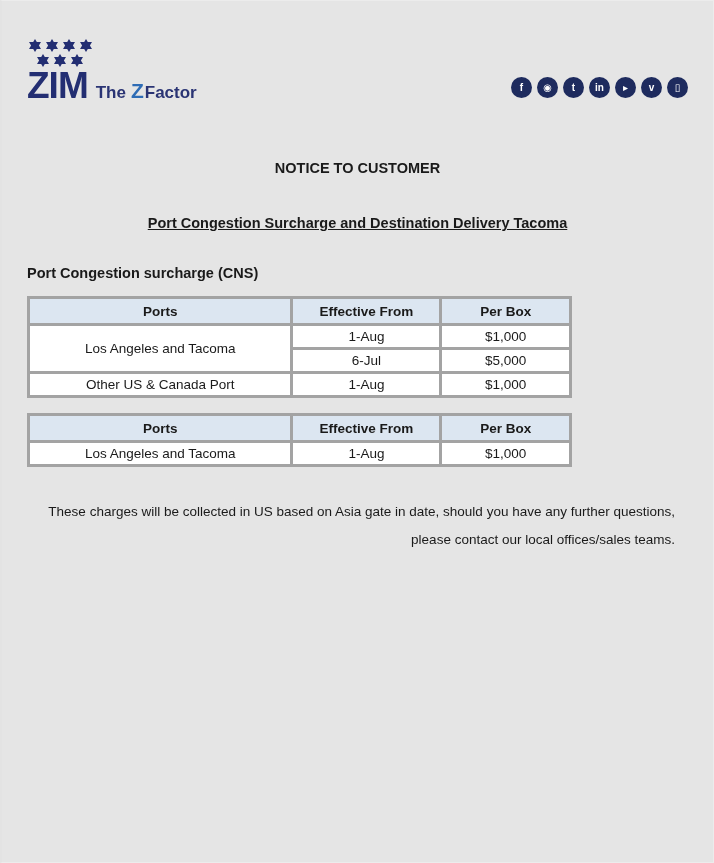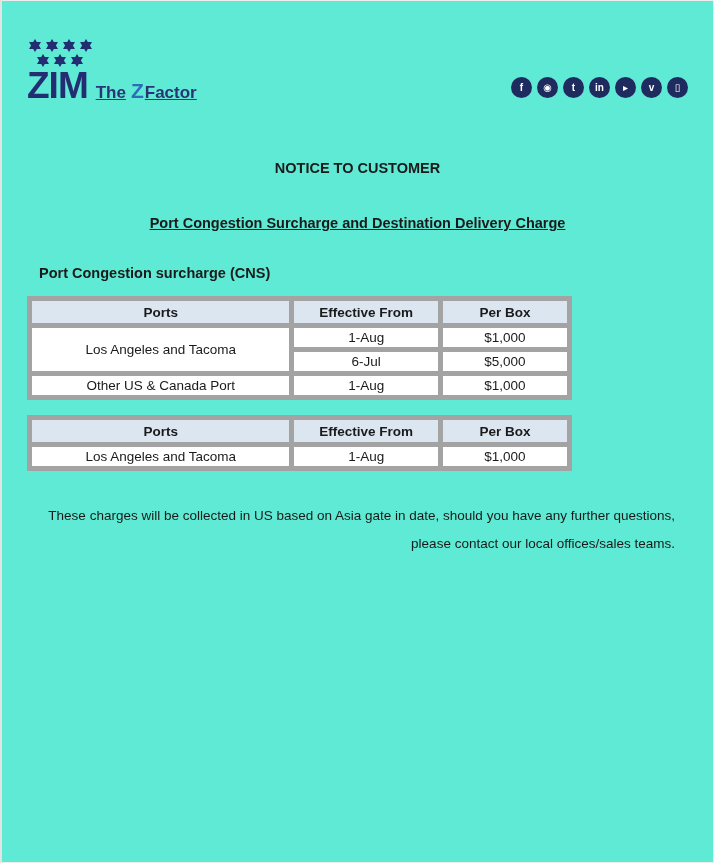--- a/index.html
+++ b/index.html
@@ -6,21 +6,21 @@
   html, body { background: #ffffff; }
   body {
     font-family: "Liberation Sans", "DejaVu Sans", sans-serif;
     color: #1a1a1a;
   }
   .page {
     position: relative;
     width: 714px;
     height: 863px;
     margin: 0 auto;
-    background: #5eead4;
+    background: #e5e5e5;
     border: 1px solid #ececec;
     border-left: 2px solid #e3e3e3;
     overflow: hidden;
     padding: 35px 25px 0 25px;
   }
 
   
   .header-row {
     display: flex;
     justify-content: space-between;
@@ -58,21 +58,20 @@
     font-weight: bold;
     letter-spacing: -1px;
     color: #232e72;
     line-height: 1;
   }
   .tagline { margin-left: 8px; display: inline-flex; align-items: baseline; }
   .tagline .pre, .tagline .post {
     font-size: 17px;
     font-weight: 600;
     color: #2a3474;
-    text-decoration: underline;
   }
   .tagline .zglyph {
     font-size: 21px;
     font-weight: bold;
     color: #2e6cb5;
     margin: 0 1px 0 5px;
   }
   .social-row { display: flex; gap: 5px; margin-bottom: 6px; }
   .social-icon {
     width: 21px; height: 21px;
@@ -107,32 +106,32 @@
   .intro-par {
     margin-top: 28px;
     font-size: 13.5px;
     line-height: 28px;
     max-width: 664px;
   }
   .section-heading {
     font-size: 14.5px;
     font-weight: bold;
   }
-  .cns-heading { margin-top: 34px; margin-left: 12px; }
+  .cns-heading { margin-top: 34px; }
   .ddc-heading { margin-top: 31px; }
 
   
   table.charge-table {
     border-collapse: collapse;
     width: 545px;
     margin-top: 15px;
     table-layout: fixed;
   }
   table.charge-table th, table.charge-table td {
-    border: 5px solid #a3a3a3;
+    border: 3px solid #a3a3a3;
     text-align: center;
     vertical-align: middle;
     font-size: 13.5px;
     padding: 0;
   }
   table.charge-table th {
     background: #dce6f1;
     font-weight: bold;
     height: 27px;
   }
@@ -185,21 +184,21 @@
       <span class="social-icon">t</span>
       <span class="social-icon">in</span>
       <span class="social-icon">▸</span>
       <span class="social-icon">v</span>
       <span class="social-icon">▯</span>
     </div>
   </div>
 
 
   <div class="main-title">NOTICE TO CUSTOMER</div>
-  <div class="sub-title">Port Congestion Surcharge and Destination Delivery Charge</div>
+  <div class="sub-title">Port Congestion Surcharge and Destination Delivery Tacoma</div>
 
 
   <div class="section-heading cns-heading">Port Congestion surcharge (CNS)</div>
 
   <table class="charge-table">
     <colgroup>
         <col class="c-ports">
         <col class="c-eff">
         <col class="c-box">
       </colgroup>

